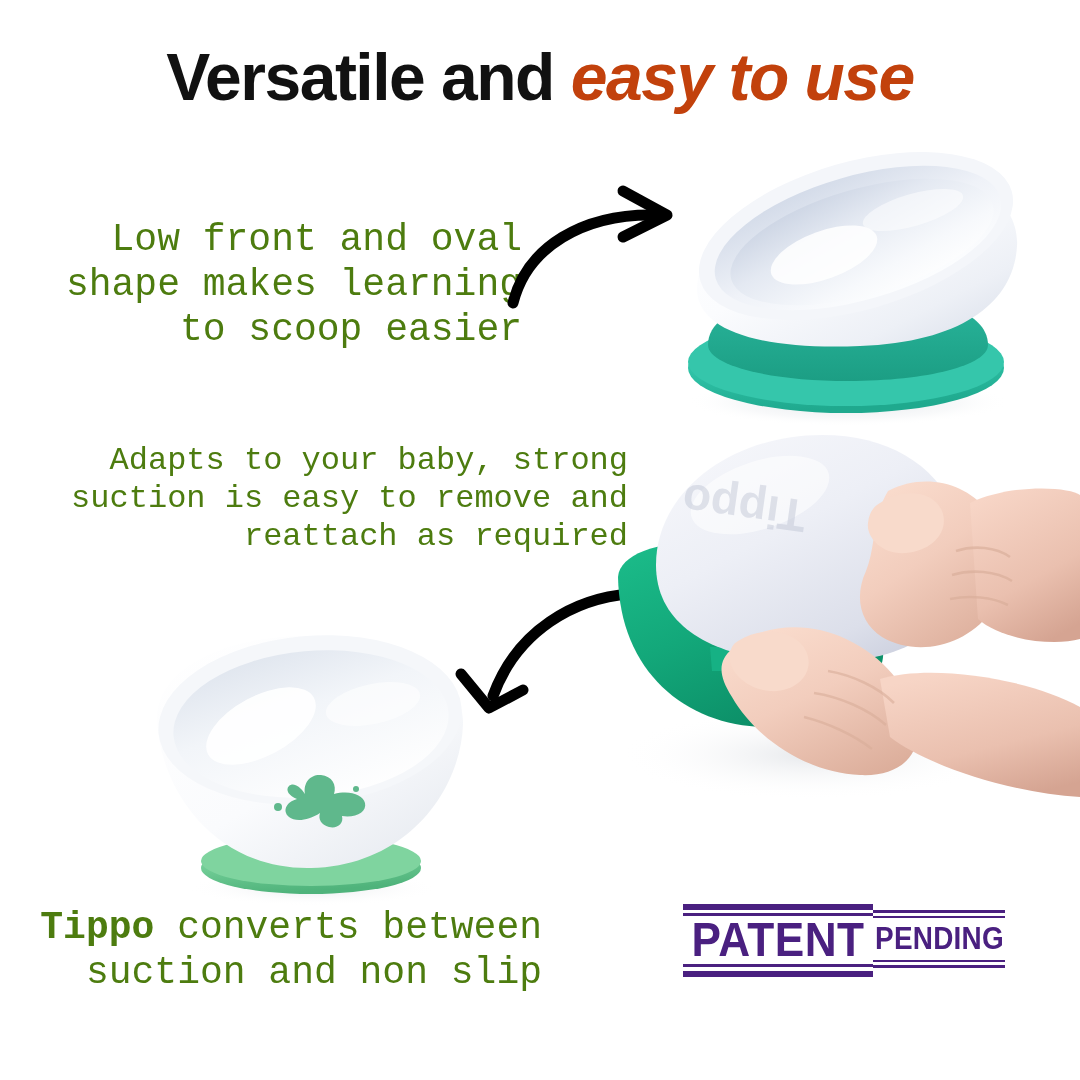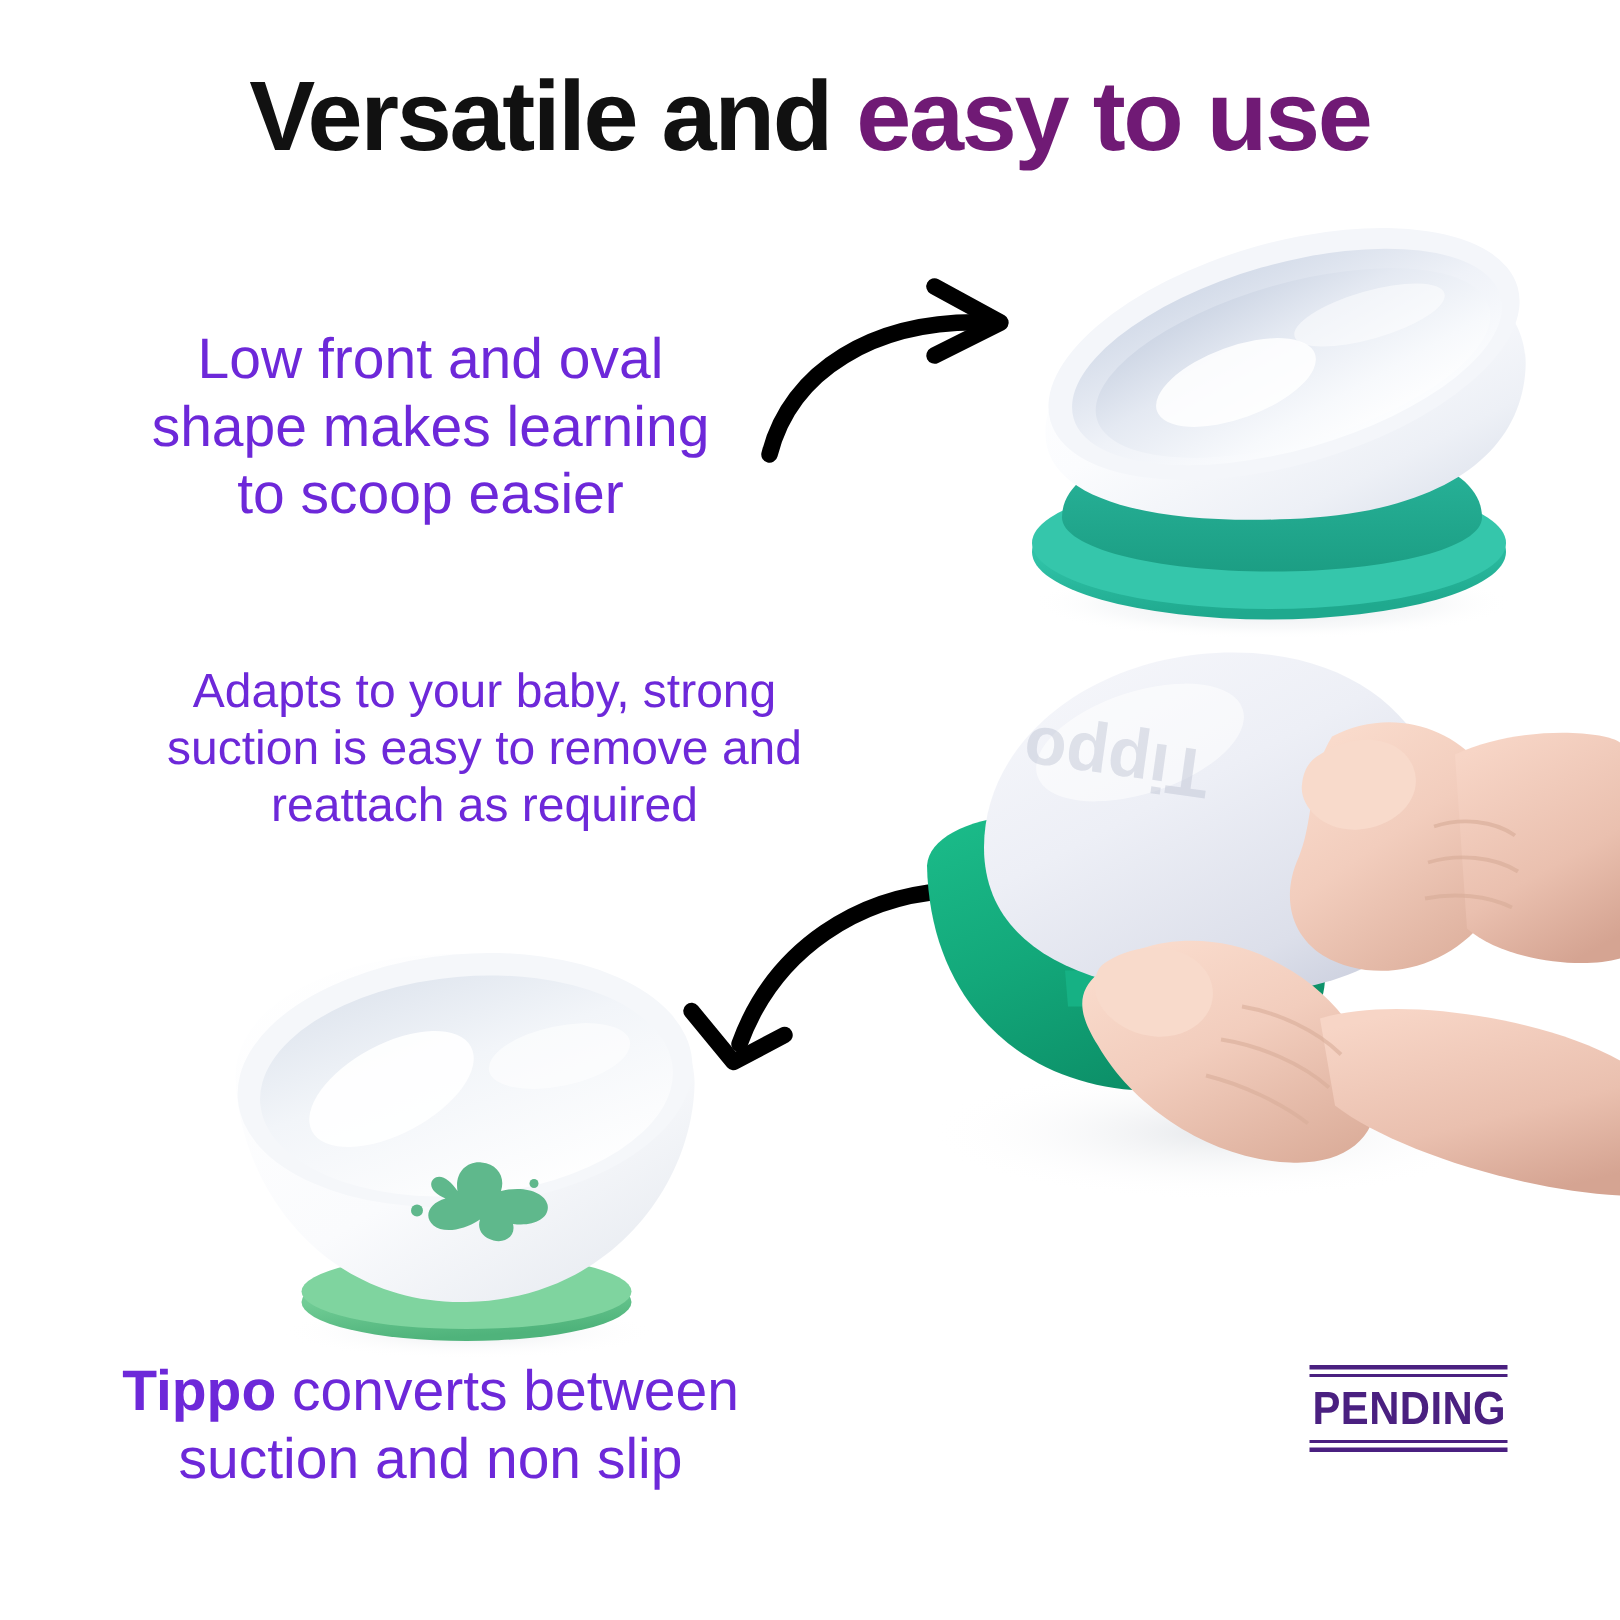--- a/index.html
+++ b/index.html
@@ -24,29 +24,30 @@
     top: 44px;
     width: 1080px;
     text-align: center;
     font-size: 66px;
     font-weight: bold;
     letter-spacing: -1.5px;
     line-height: 1.0;
     white-space: nowrap;
   }
   #title .t-black { color: #111111; margin-top: 20px; }
-  #title .t-purple { color: #701a75; }
+  #title .t-purple { color: #c2410c; font-style: italic; }
 
   
   .caption {
     position: absolute;
-    text-align: center;
-    color: #6d28d9;
+    text-align: right;
+    color: #4d7c0f;
     line-height: 1.18;
     white-space: pre-line;
+    font-family: Liberation Mono, monospace;
   }
   #caption-1 {
     left: 52px;
     top: 218px;
     width: 470px;
     font-size: 38px;
   }
   #caption-2 {
     left: 18px;
     top: 442px;
@@ -385,20 +386,27 @@
         <circle cx="133" cy="177" r="4" fill="#5FB88C"></circle>
         <circle cx="211" cy="159" r="3" fill="#5FB88C"></circle>
       </g>
     </svg>
   </div>
 
   <div class="caption" id="caption-3"><span class="bold">Tippo</span><span> converts between
 suction and non slip</span></div>
 
   <div id="patent-badge">
+    <div class="badge-left">
+      <div class="rule-thick bl-r1"></div>
+      <div class="rule-thin  bl-r2"></div>
+      <div id="patent-word">PATENT</div>
+      <div class="rule-thin  bl-r3"></div>
+      <div class="rule-thick bl-r4"></div>
+    </div>
     <div class="badge-right">
       <div class="rule-thin br-r1"></div>
       <div class="rule-thin br-r2"></div>
       <div id="pending-word">PENDING</div>
       <div class="rule-thin br-r3"></div>
       <div class="rule-thin br-r4"></div>
     </div>
   </div>
 
 </div>

